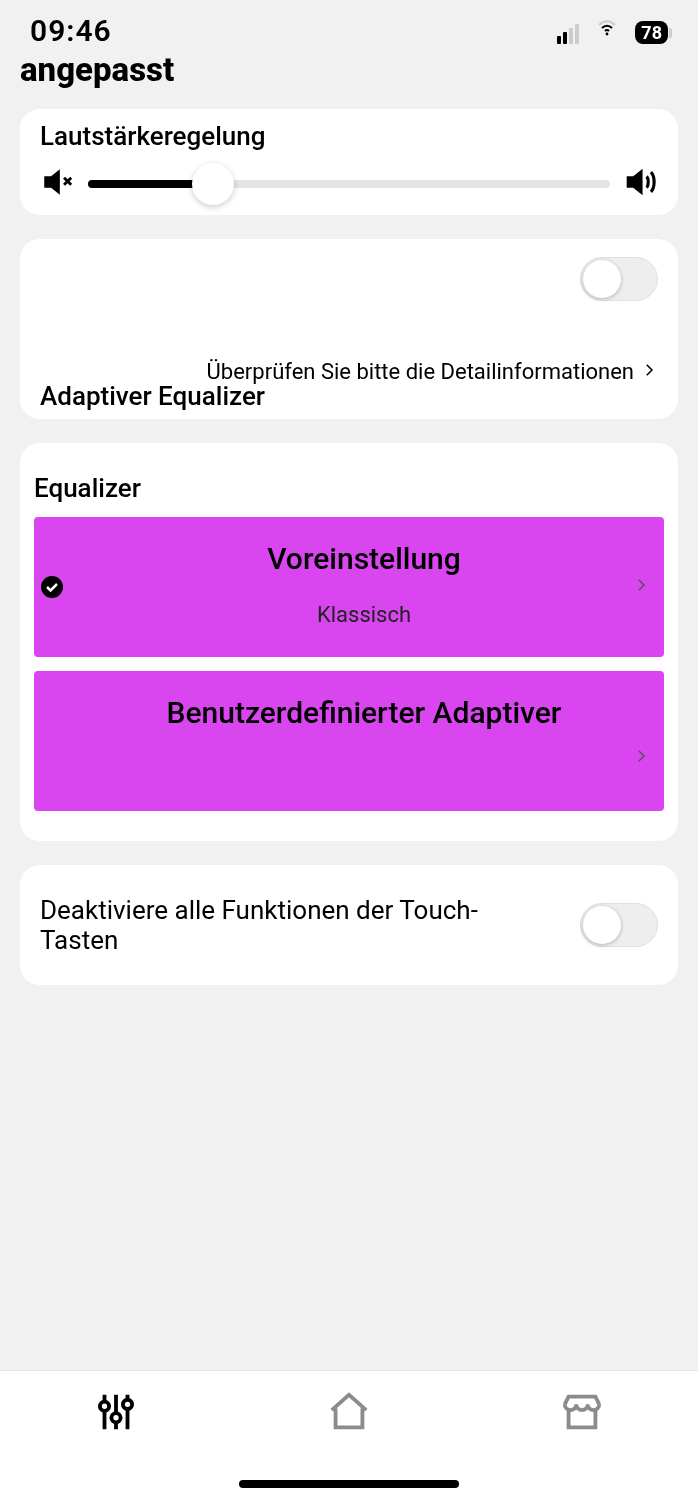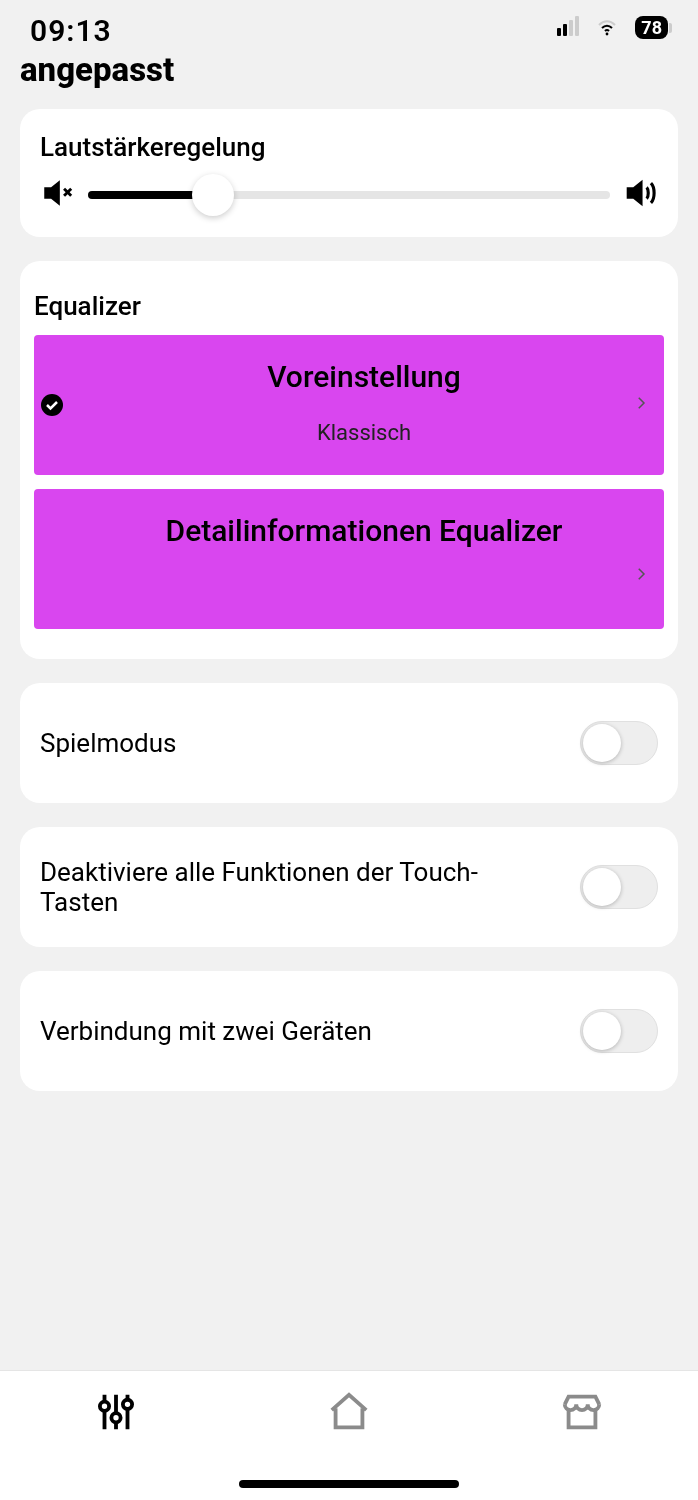--- a/index.html
+++ b/index.html
@@ -13,21 +13,21 @@
   }
   .status-bar {
     display: flex;
     justify-content: space-between;
     align-items: center;
     padding: 10px 30px 0 30px;
     height: 50px;
     font-weight: 600;
   }
   .status-time { font-size: 30px; letter-spacing: 1px; }
-  .status-right { display: flex; align-items: flex-start; gap: 16px; }
+  .status-right { display: flex; align-items: flex-end; gap: 16px; }
   .signal-bars { display: flex; align-items: flex-end; gap: 2px; height: 20px;}
   .signal-bars span { width: 4px; background: #ccc; border-radius: 1px;}
   .signal-bars span.active { background: #000; }
   .signal-bars span:nth-child(1){height:8px;}
   .signal-bars span:nth-child(2){height:12px;}
   .signal-bars span:nth-child(3){height:16px;}
   .signal-bars span:nth-child(4){height:20px;}
   .wifi-icon svg { width: 24px; height: 24px; }
   .battery-pill {
     background: #000; color: #fff; border-radius: 8px;
@@ -45,21 +45,21 @@
     font-weight: 800;
     padding: 0 20px 10px 20px;
   }
 
   .content { flex: 1; padding: 10px 20px 0 20px; overflow: hidden;}
 
   .card {
     background: #fff;
     border-radius: 20px;
     margin-bottom: 24px;
-    padding: 23px 20px;
+    padding: 12px 20px;
     position: relative;
   }
   .card h3 {
     font-size: 26px;
     font-weight: 500;
     margin-bottom: 14px;
   }
 
   
   .vol-row { display: flex; align-items: center; gap: 14px; }
@@ -146,21 +146,21 @@
     transform:translateX(-50%);
     width:220px; height:8px; border-radius:4px; background:#000;
   }
 
   .chev svg{width:18px;height:18px;}
 </style>
 </head>
 <body>
 
 <div class="status-bar">
-  <div class="status-time">09:13</div>
+  <div class="status-time">09:46</div>
   <div class="status-right">
     <div class="signal-bars">
       <span class="active"></span>
         <span class="active"></span>
         <span></span>
         <span></span>
     </div>
     <div class="wifi-icon">
       <svg viewBox="0 0 24 24" fill="none" stroke="#000" stroke-width="2">
         <path d="M4 9c5-5 11-5 16 0" stroke="#ccc"></path>
@@ -194,20 +194,34 @@
       <span class="speaker">
         <svg viewBox="0 0 24 24" fill="none" stroke="#000" stroke-width="2.2">
           <path d="M3 9v6h4l5 4V5L7 9H3z" fill="#000"></path>
           <path d="M16 8c1.5 1.5 1.5 6.5 0 8"></path>
           <path d="M19 5c3 3 3 11 0 14"></path>
         </svg>
       </span>
     </div>
   </div>
 
+  <div class="card adaptive-card">
+    <div class="toggle toggle-row">
+      <div class="knob"></div>
+    </div>
+    <div class="adaptive-link">
+      <span>Überprüfen Sie bitte die Detailinformationen</span>
+      <span class="chev">
+        <svg viewBox="0 0 24 24" fill="none" stroke="#000" stroke-width="2">
+            <polyline points="9 5 16 12 9 19"></polyline>
+          </svg>
+      </span>
+    </div>
+    <div class="adaptive-title">Adaptiver Equalizer</div>
+  </div>
 
   <div class="card eq-card">
     <h3>Equalizer</h3>
 
     <div class="eq-option">
       <span class="check">
         <svg viewBox="0 0 24 24">
             <circle cx="12" cy="12" r="11" fill="#000"></circle>
             <polyline points="7 12 10.5 15.5 17 9" fill="none" stroke="#fff" stroke-width="2.5"></polyline>
           </svg>
@@ -215,49 +229,37 @@
       <h4>Voreinstellung</h4>
       <div class="sub">Klassisch</div>
       <span class="chev">
         <svg viewBox="0 0 24 24" fill="none" stroke="#555" stroke-width="2">
             <polyline points="9 5 16 12 9 19"></polyline>
           </svg>
       </span>
     </div>
 
     <div class="eq-option">
-      <h4>Detailinformationen Equalizer</h4>
+      <h4>Benutzerdefinierter Adaptiver</h4>
       <span class="chev" style="top:62%;">
         <svg viewBox="0 0 24 24" fill="none" stroke="#555" stroke-width="2">
             <polyline points="9 5 16 12 9 19"></polyline>
           </svg>
       </span>
     </div>
   </div>
 
-  <div class="card setting-card">
-    <div class="setting-label">Spielmodus</div>
-    <div class="toggle">
-        <div class="knob"></div>
-      </div>
-  </div>
 
   <div class="card setting-card">
     <div class="setting-label">Deaktiviere alle Funktionen der Touch-Tasten</div>
     <div class="toggle">
         <div class="knob"></div>
       </div>
   </div>
 
-  <div class="card setting-card">
-    <div class="setting-label">Verbindung mit zwei Geräten</div>
-    <div class="toggle">
-        <div class="knob"></div>
-      </div>
-  </div>
 
 </div>
 
 <div class="tabbar">
   <div class="tab-item">
     <svg viewBox="0 0 24 24" fill="none" stroke="#000" stroke-width="2">
       <line x1="6" y1="3" x2="6" y2="21"></line>
         <circle cx="6" cy="9" r="2.4" fill="#fff"></circle>
       <line x1="12" y1="3" x2="12" y2="21"></line>
         <circle cx="12" cy="15" r="2.4" fill="#fff"></circle>

